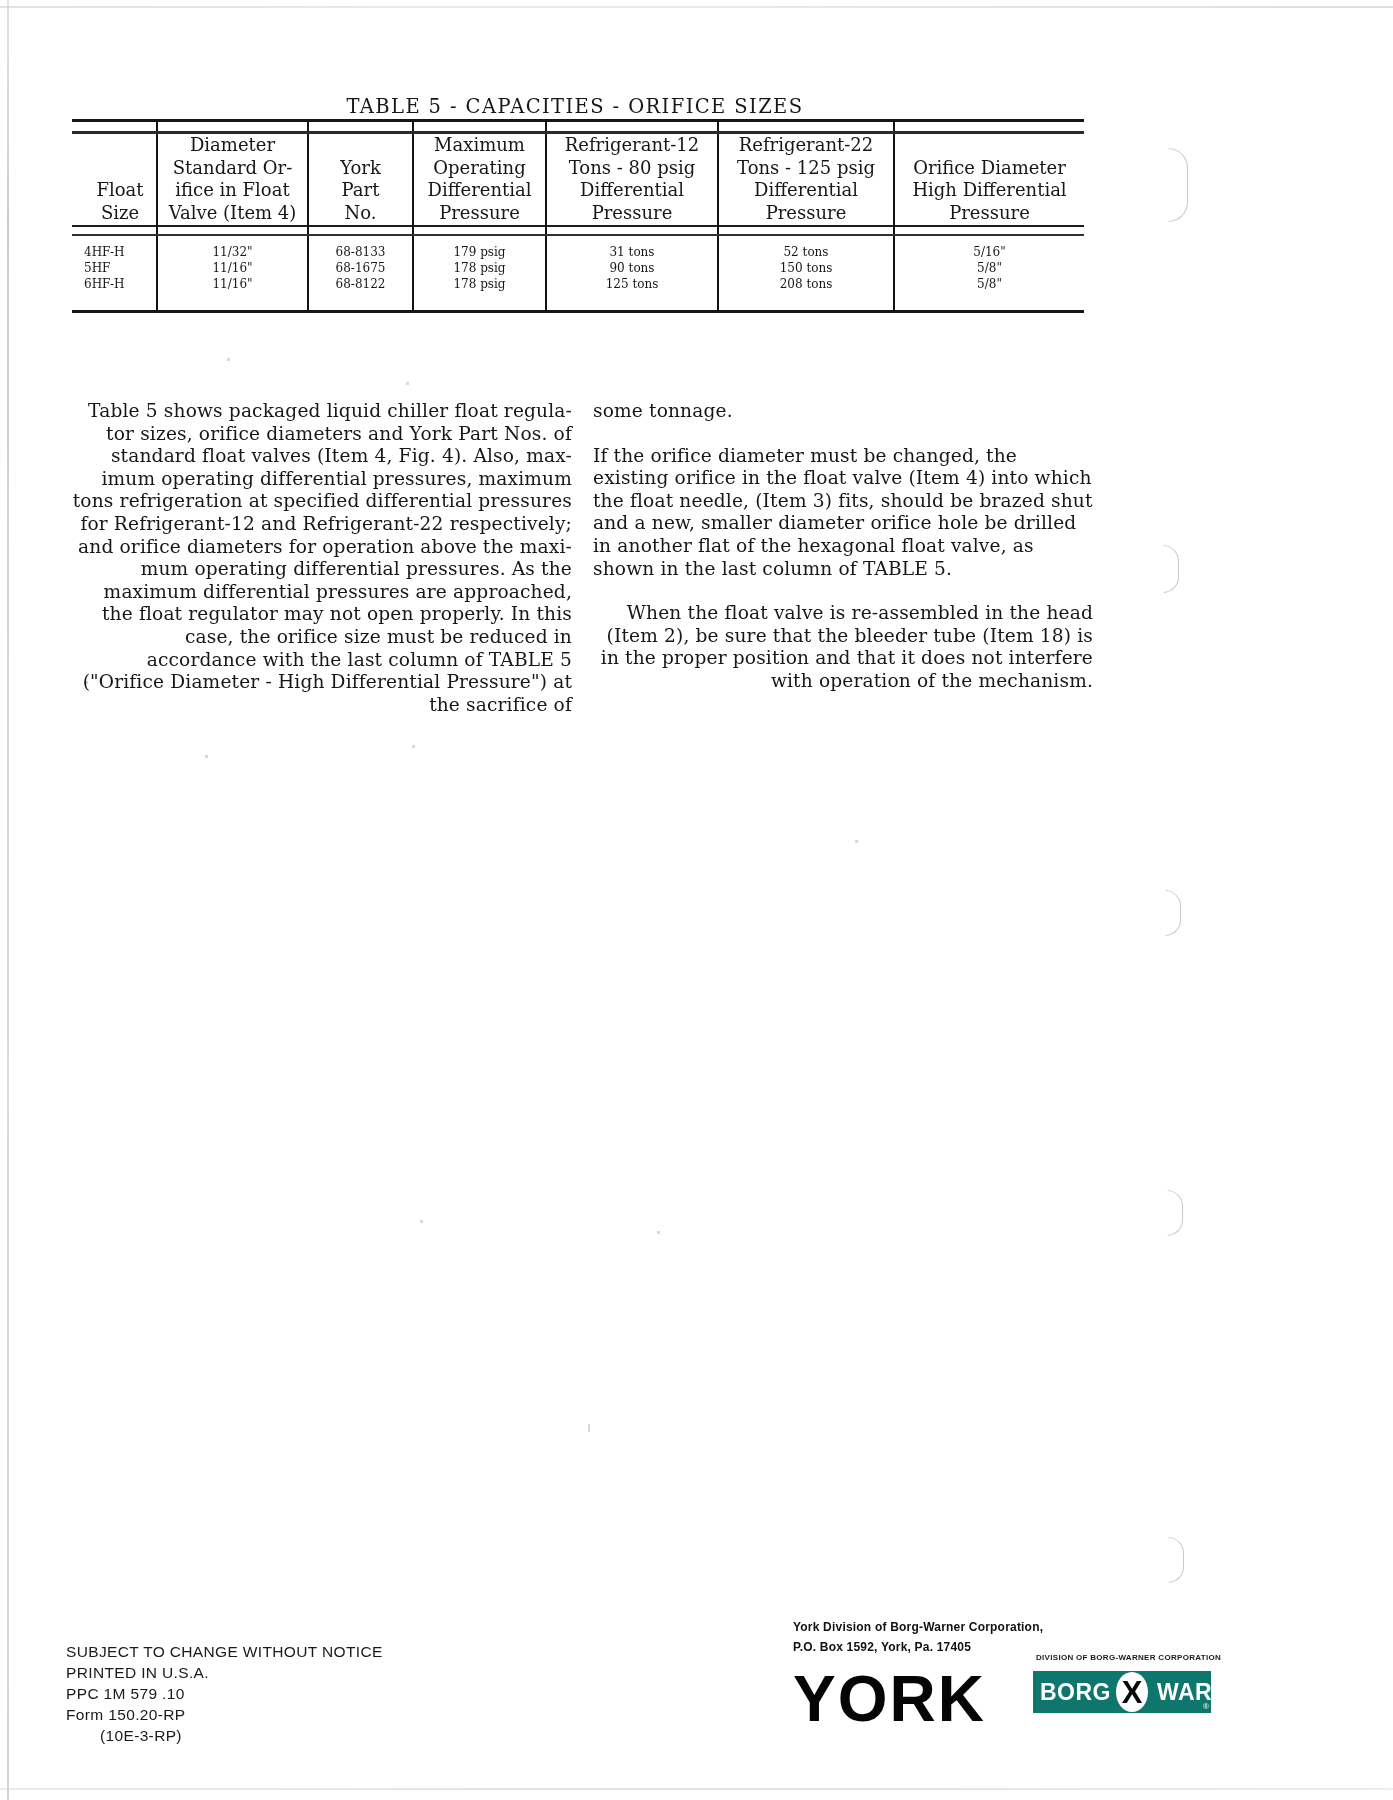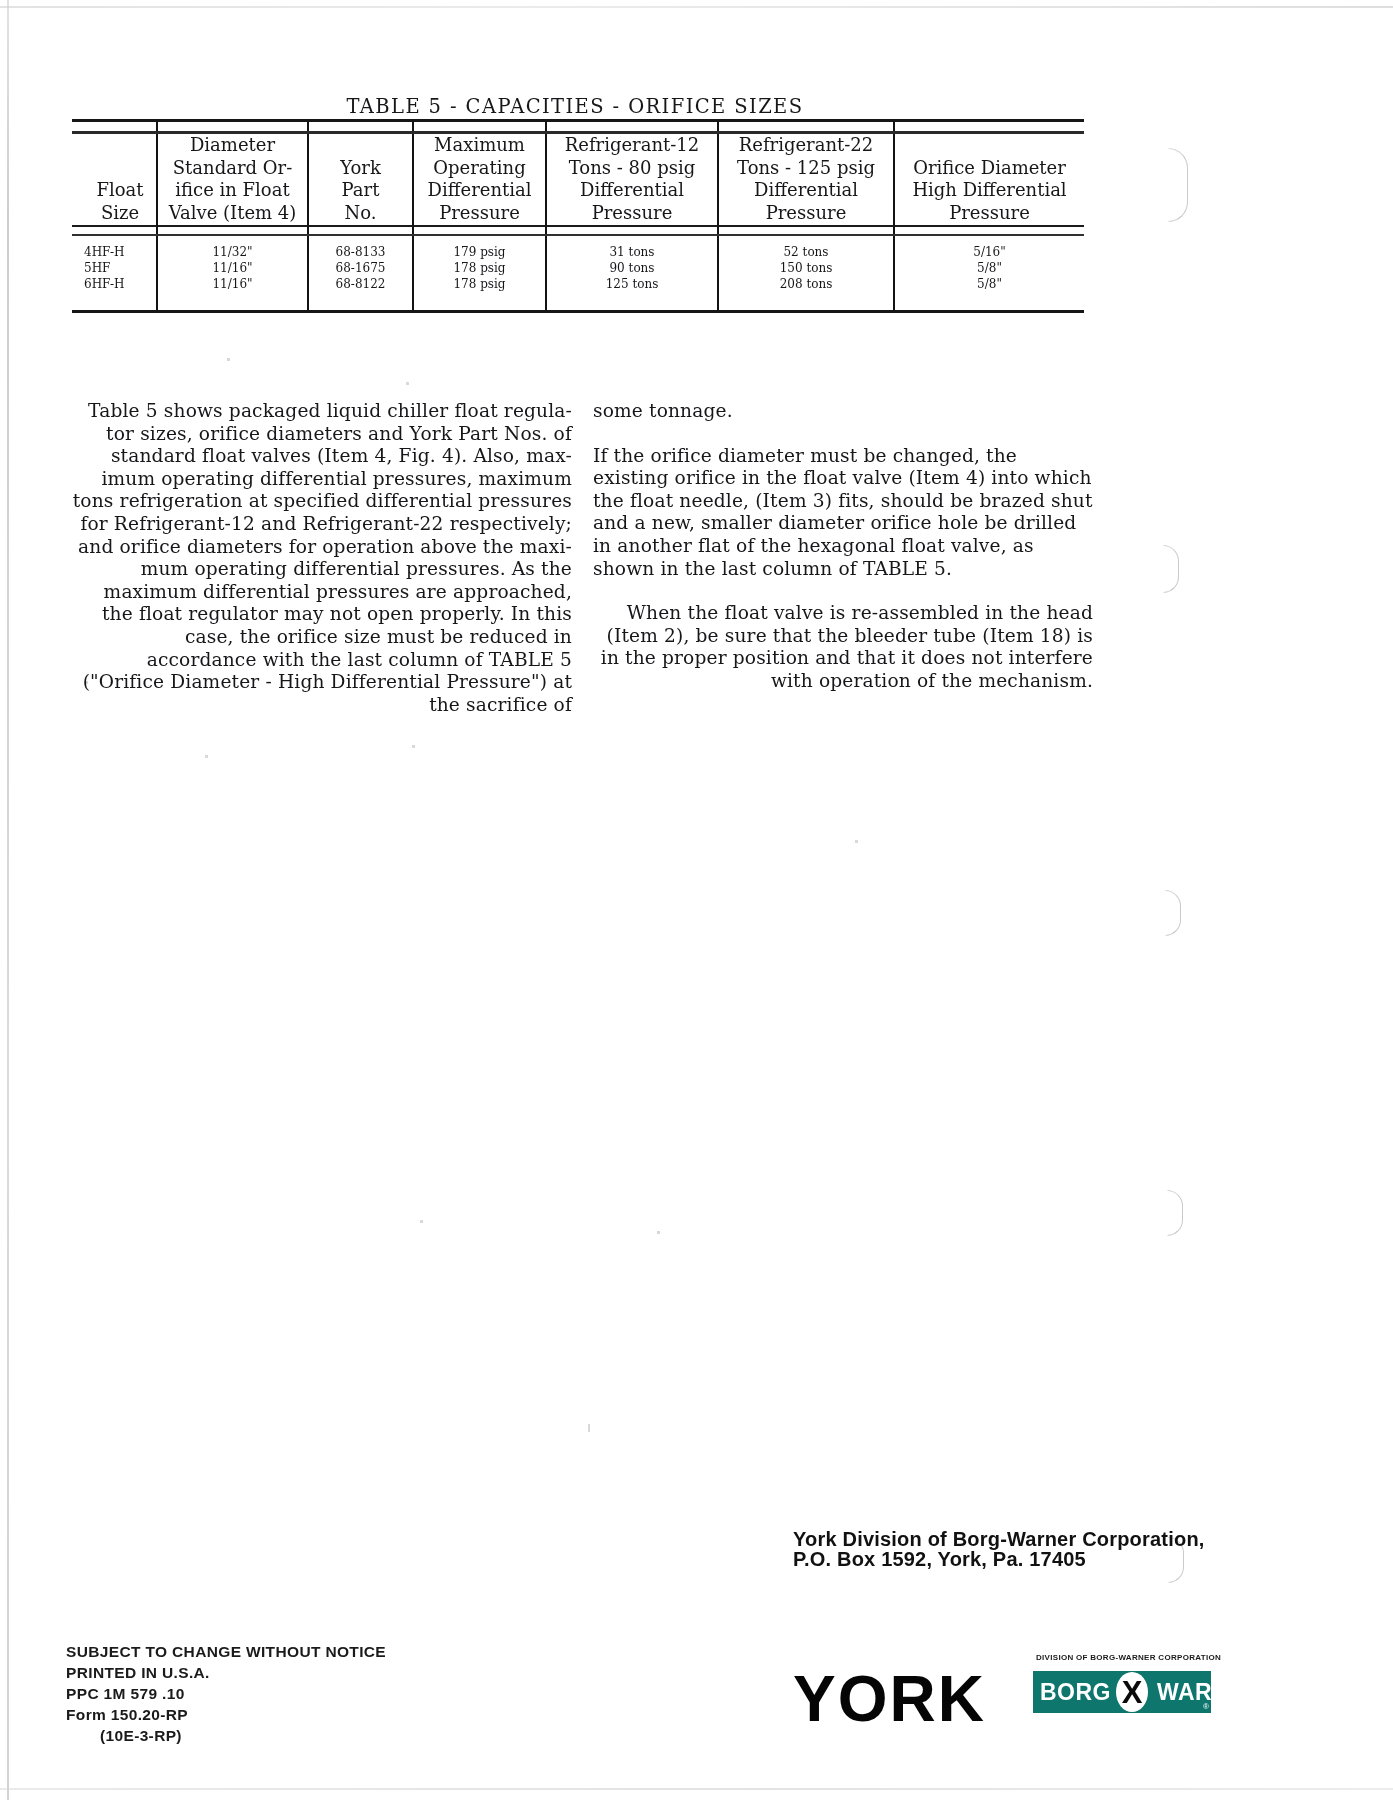--- a/index.html
+++ b/index.html
@@ -135,32 +135,32 @@
   .col p:last-child { margin-bottom: 0; text-align: right; }
 
   
   .footer-left {
     position: absolute;
     left: 66px;
     top: 1641px;
     font-family: "Liberation Sans", sans-serif;
     font-size: 15.5px;
     line-height: 21px;
-    font-weight: bold;
+    font-weight: normal;
     letter-spacing: .35px;
     color: #1a1a1a;
   }
   .footer-left .indent { padding-left: 34px; }
 
   .footer-addr {
     position: absolute;
     left: 793px;
-    top: 1529px;
-    font-family: "Liberation Sans", sans-serif;
-    font-size: 20px;
+    top: 1617px;
+    font-family: "Liberation Sans", sans-serif;
+    font-size: 12px;
     line-height: 20px;
     font-weight: bold;
     letter-spacing: .2px;
     color: #111;
   }
 
   .logo-block {
     position: absolute;
     left: 793px;
     top: 1665px;

